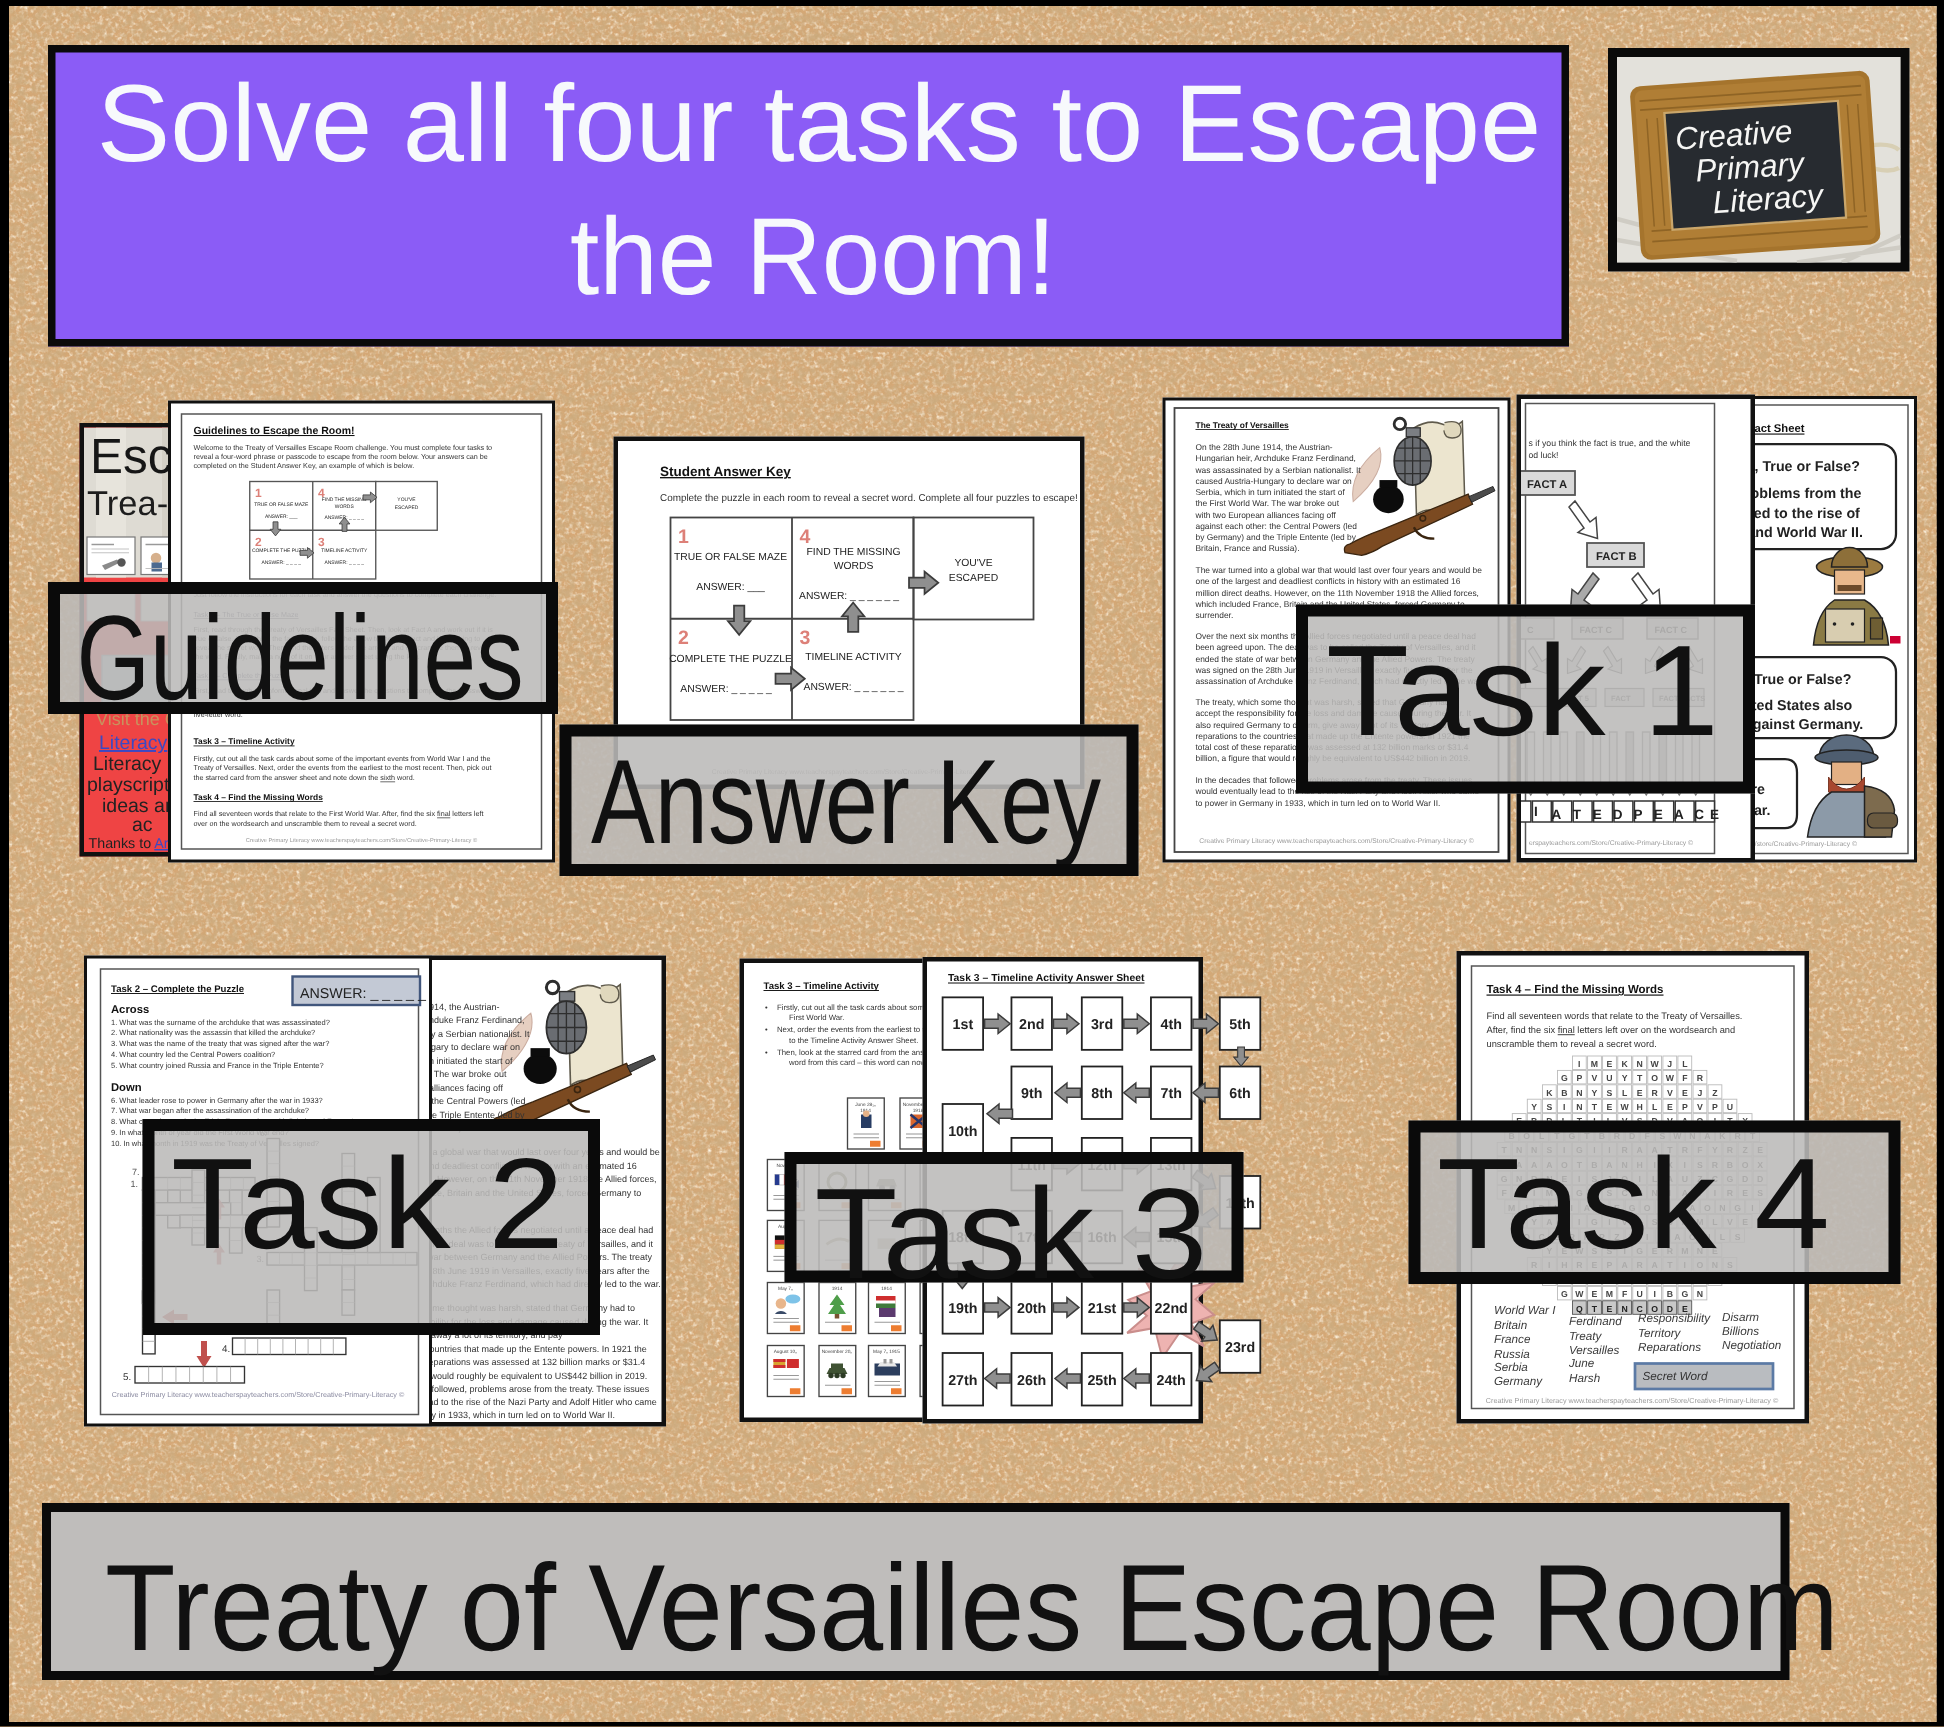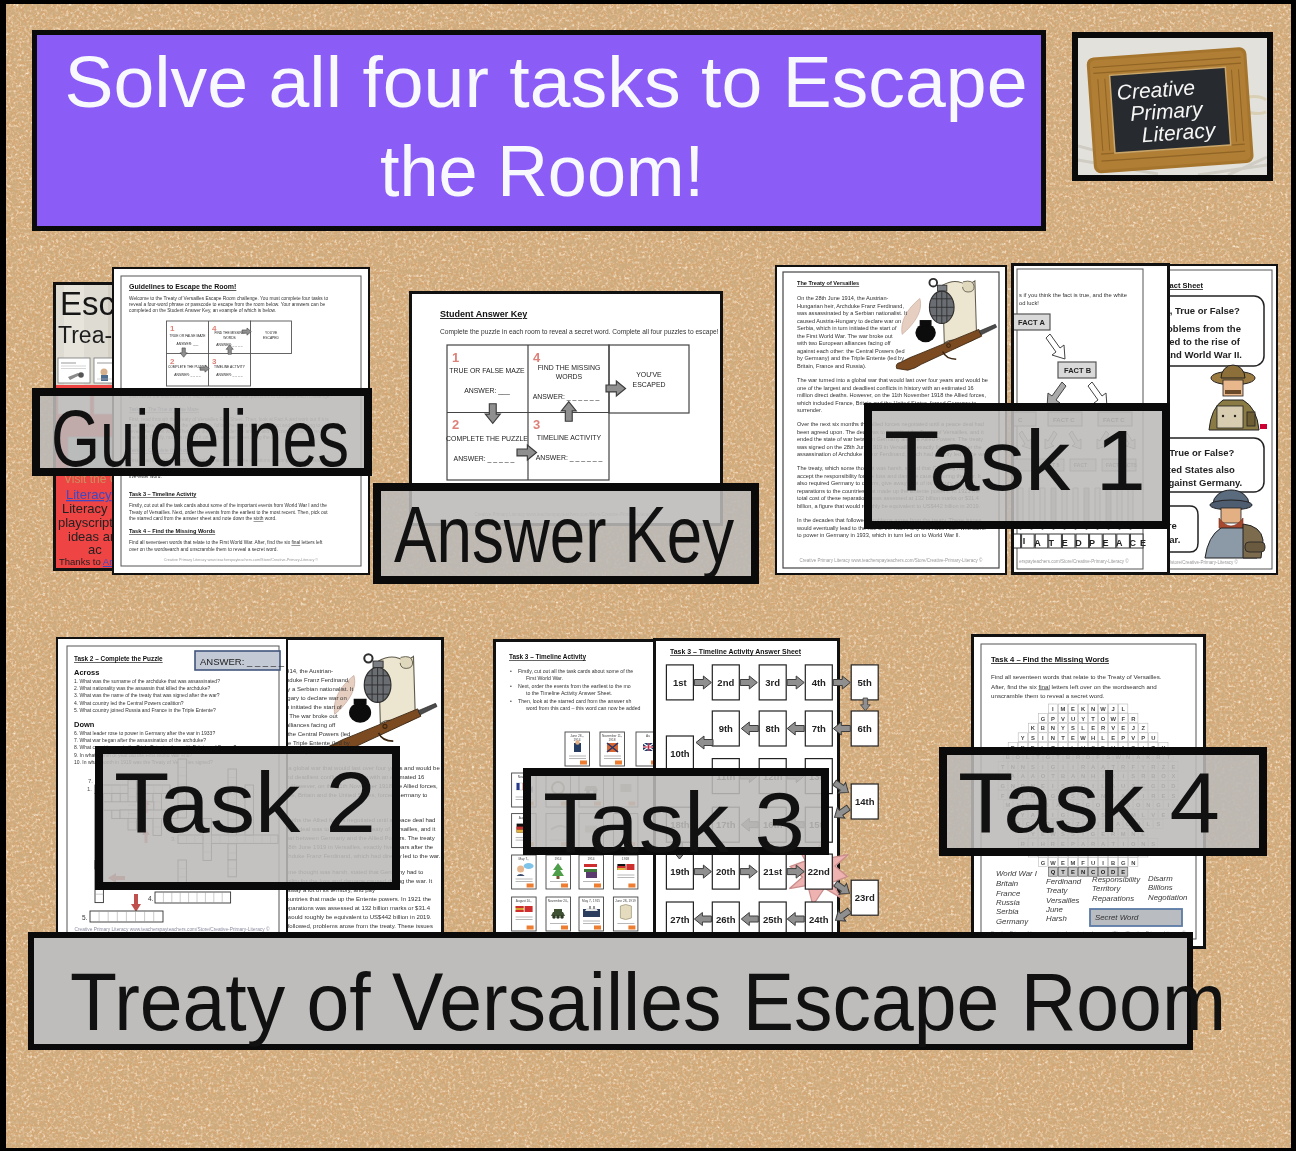--- a/index.html
+++ b/index.html
@@ -814,21 +814,21 @@
   <g transform="translate(117.4,255)">
     <rect width="24.5" height="34" fill="#fff" stroke="#444" stroke-width="0.9"></rect>
     <text x="12" y="5" font-size="3.2" text-anchor="middle" fill="#444">June 28ₙ 1919</text>
     <path d="M7,9 q5,-3 11,0 v12 q-6,3 -11,0 Z" fill="#e5dcc0" stroke="#9a9070" stroke-width="0.7"></path>
     <line x1="4" y1="26.5" x2="21" y2="26.5" stroke="#999" stroke-width="0.7"></line>
     <rect x="15" y="28.5" width="7" height="4" fill="#ed7d31"></rect>
   </g>
 </svg>
 </div>
 
-<div class="page" style="left:653px;top:638px;width:187px;height:311px;border-width:3px">
+<div class="page" style="left:615px;top:638px;width:187px;height:311px;border-width:3px">
 <svg width="229" height="305" style="display:block">
 
   <text x="14" y="13" font-size="6.8" font-weight="bold" fill="#111" text-decoration="underline" textLength="131" lengthAdjust="spacingAndGlyphs">Task 3 – Timeline Activity Answer Sheet</text>
 
   <g transform="translate(162.8,230.6)">
     <path id="star8" d="M0,-29 L8.5,-13 26,-18.5 15,-7 29,0 15,7 26,18.5 8.5,13 0,29 -8.5,13 -26,18.5 -15,7 -29,0 -15,-7 -26,-18.5 -8.5,-13 Z" fill="#eeb3b1" stroke="#ca8e8c" stroke-width="1.2" transform="rotate(10) scale(1,1.18)"></path>
   </g>
 
   <g fill="none" stroke="#222" stroke-width="1.2">
     <rect x="10.4" y="23.9" width="27" height="35" fill="#fff"></rect>
@@ -1505,17 +1505,17 @@
       <text x="143" y="76" text-anchor="middle" font-size="86" fill="#111" textLength="262" lengthAdjust="spacingAndGlyphs">Task 3</text>
     </svg>
 </div>
 
 <div class="label" style="left:939px;top:747px;width:328px;height:109px">
 <svg width="289" height="93">
       <text x="142" y="77" text-anchor="middle" font-size="86" fill="#111" textLength="262" lengthAdjust="spacingAndGlyphs">Task 4</text>
     </svg>
 </div>
 
-<div class="abs" style="left:28px;top:932px;width:1165px;height:118px;background:#bfbdbb;border:6px solid #0a0a0a;box-sizing:border-box">
+<div class="abs" style="left:28px;top:1002px;width:1165px;height:118px;background:#bfbdbb;border:6px solid #0a0a0a;box-sizing:border-box">
 <svg width="1228" height="106" style="display:block;overflow:visible">
   <text x="614" y="92" text-anchor="middle" font-size="82" fill="#111" textLength="1156" lengthAdjust="spacingAndGlyphs">Treaty of Versailles Escape Room</text>
 </svg>
 </div>
 
 </body></html>

